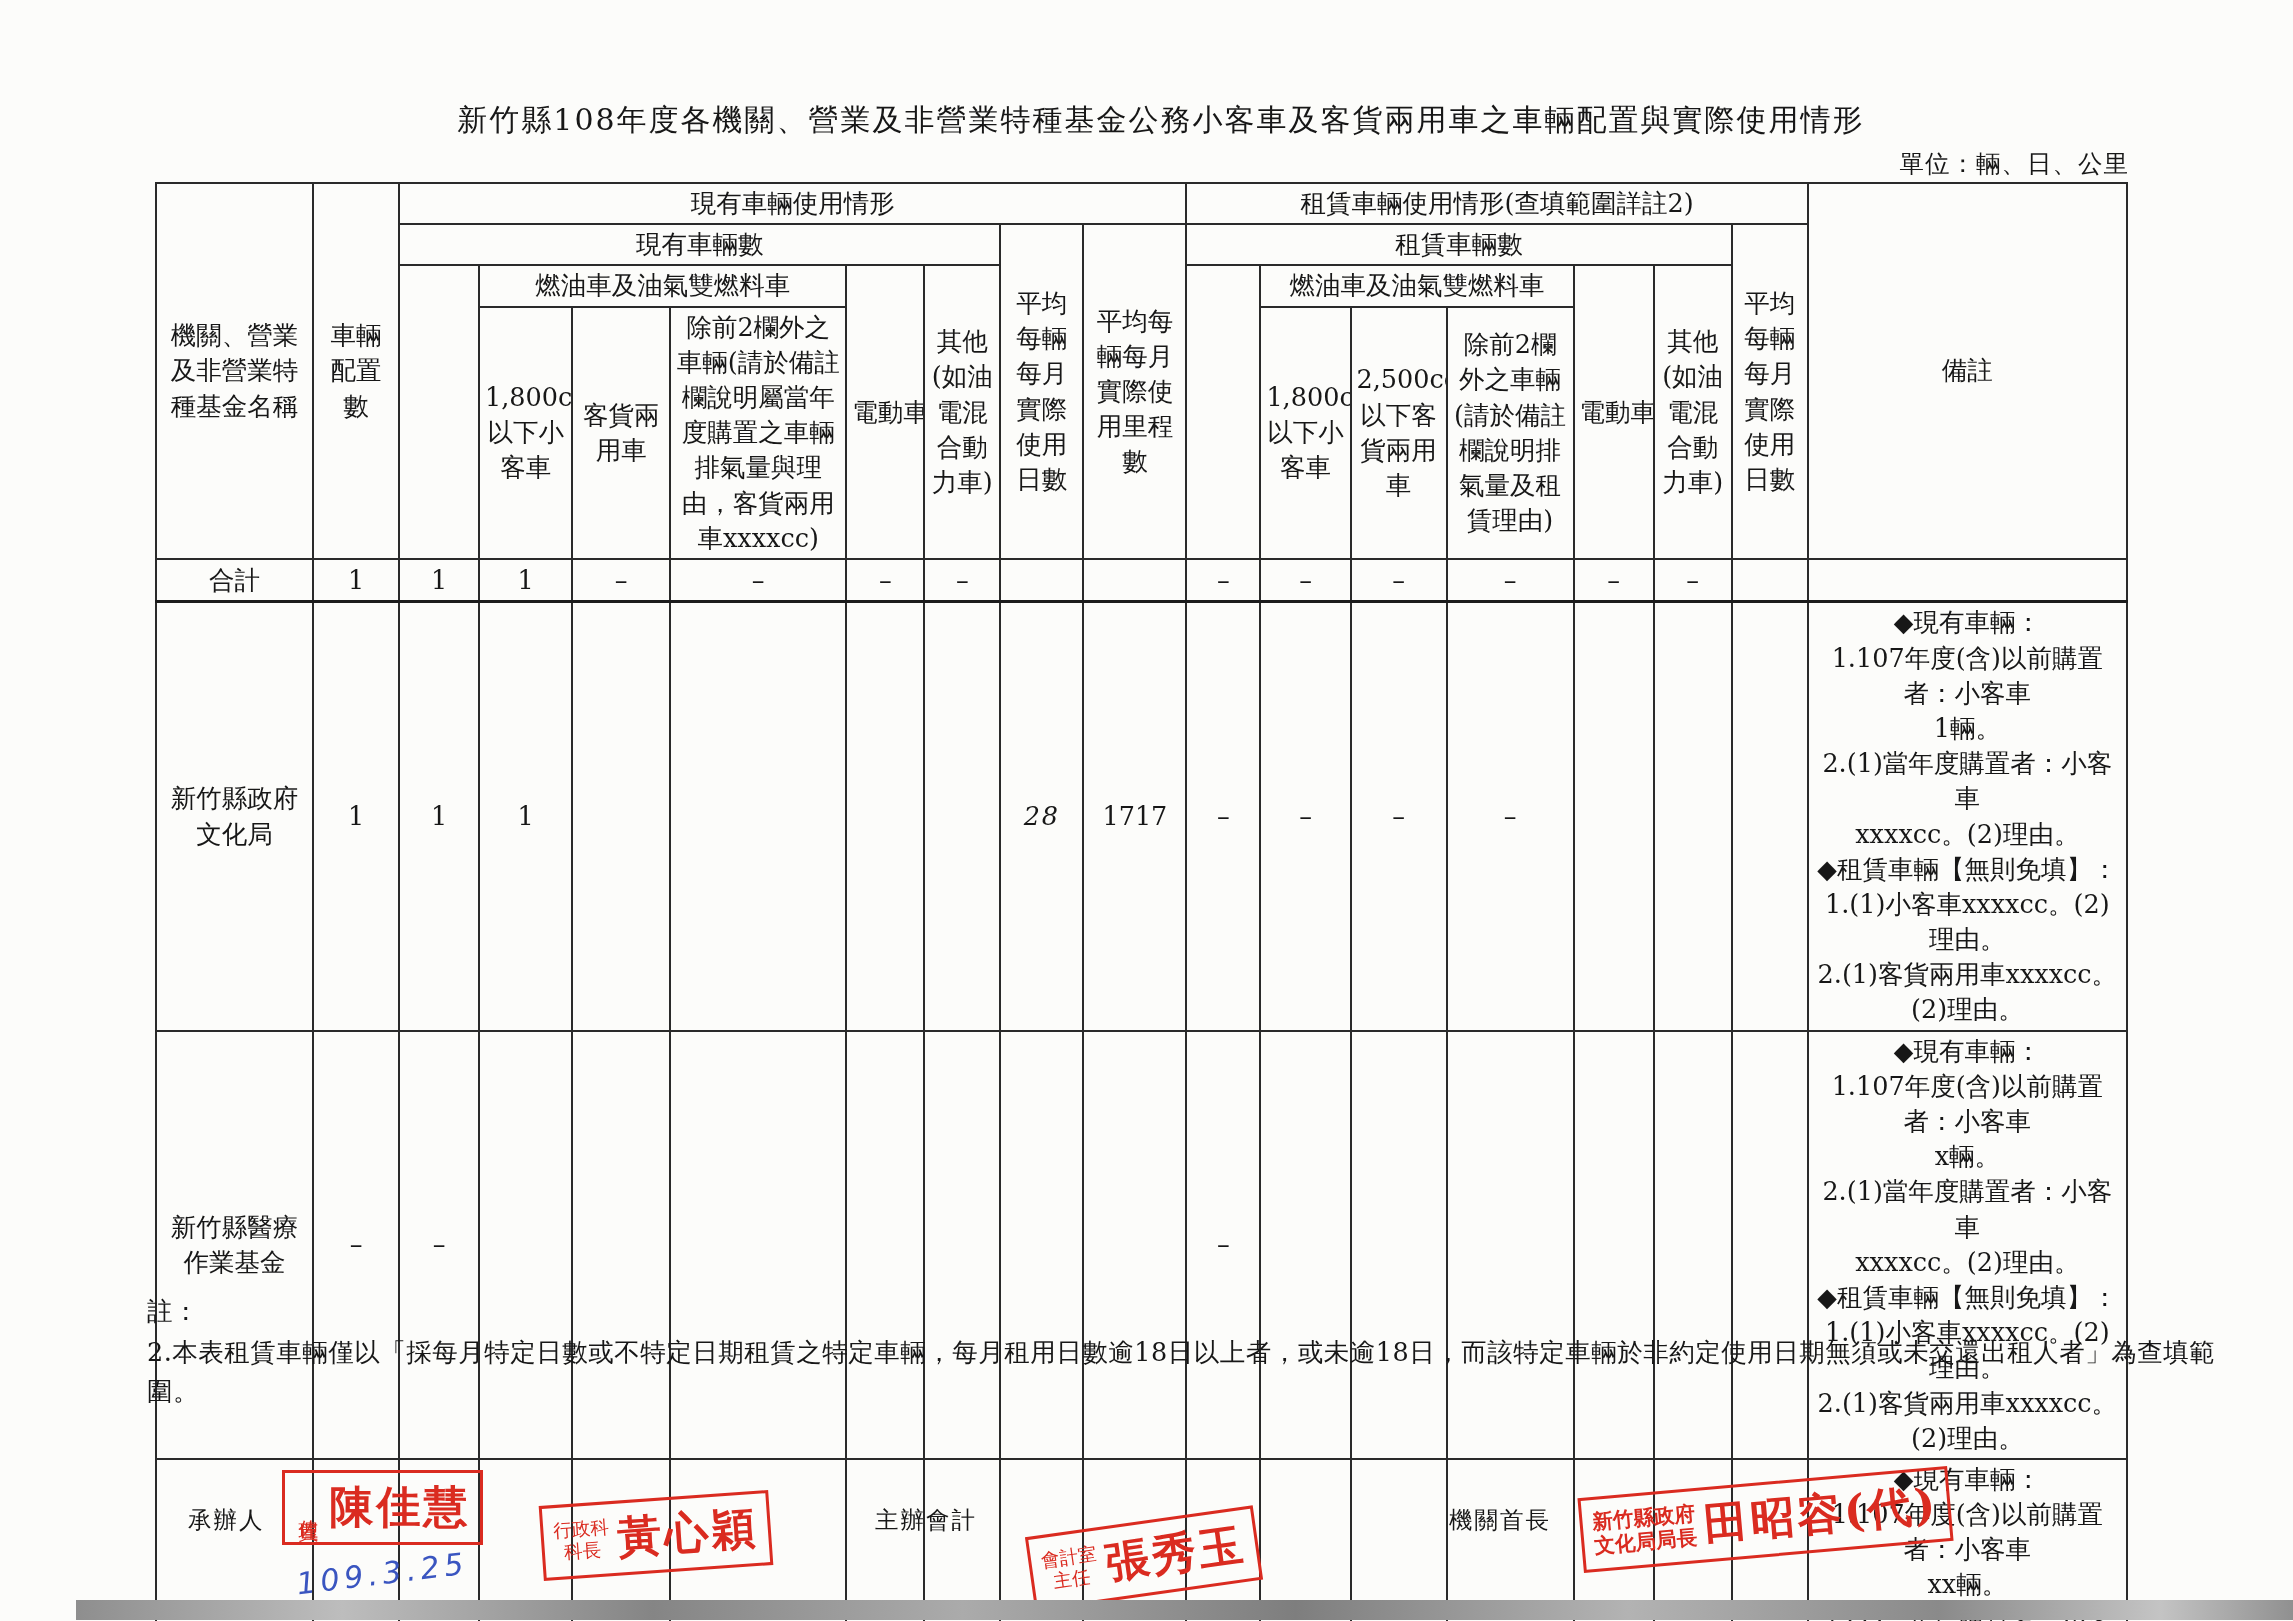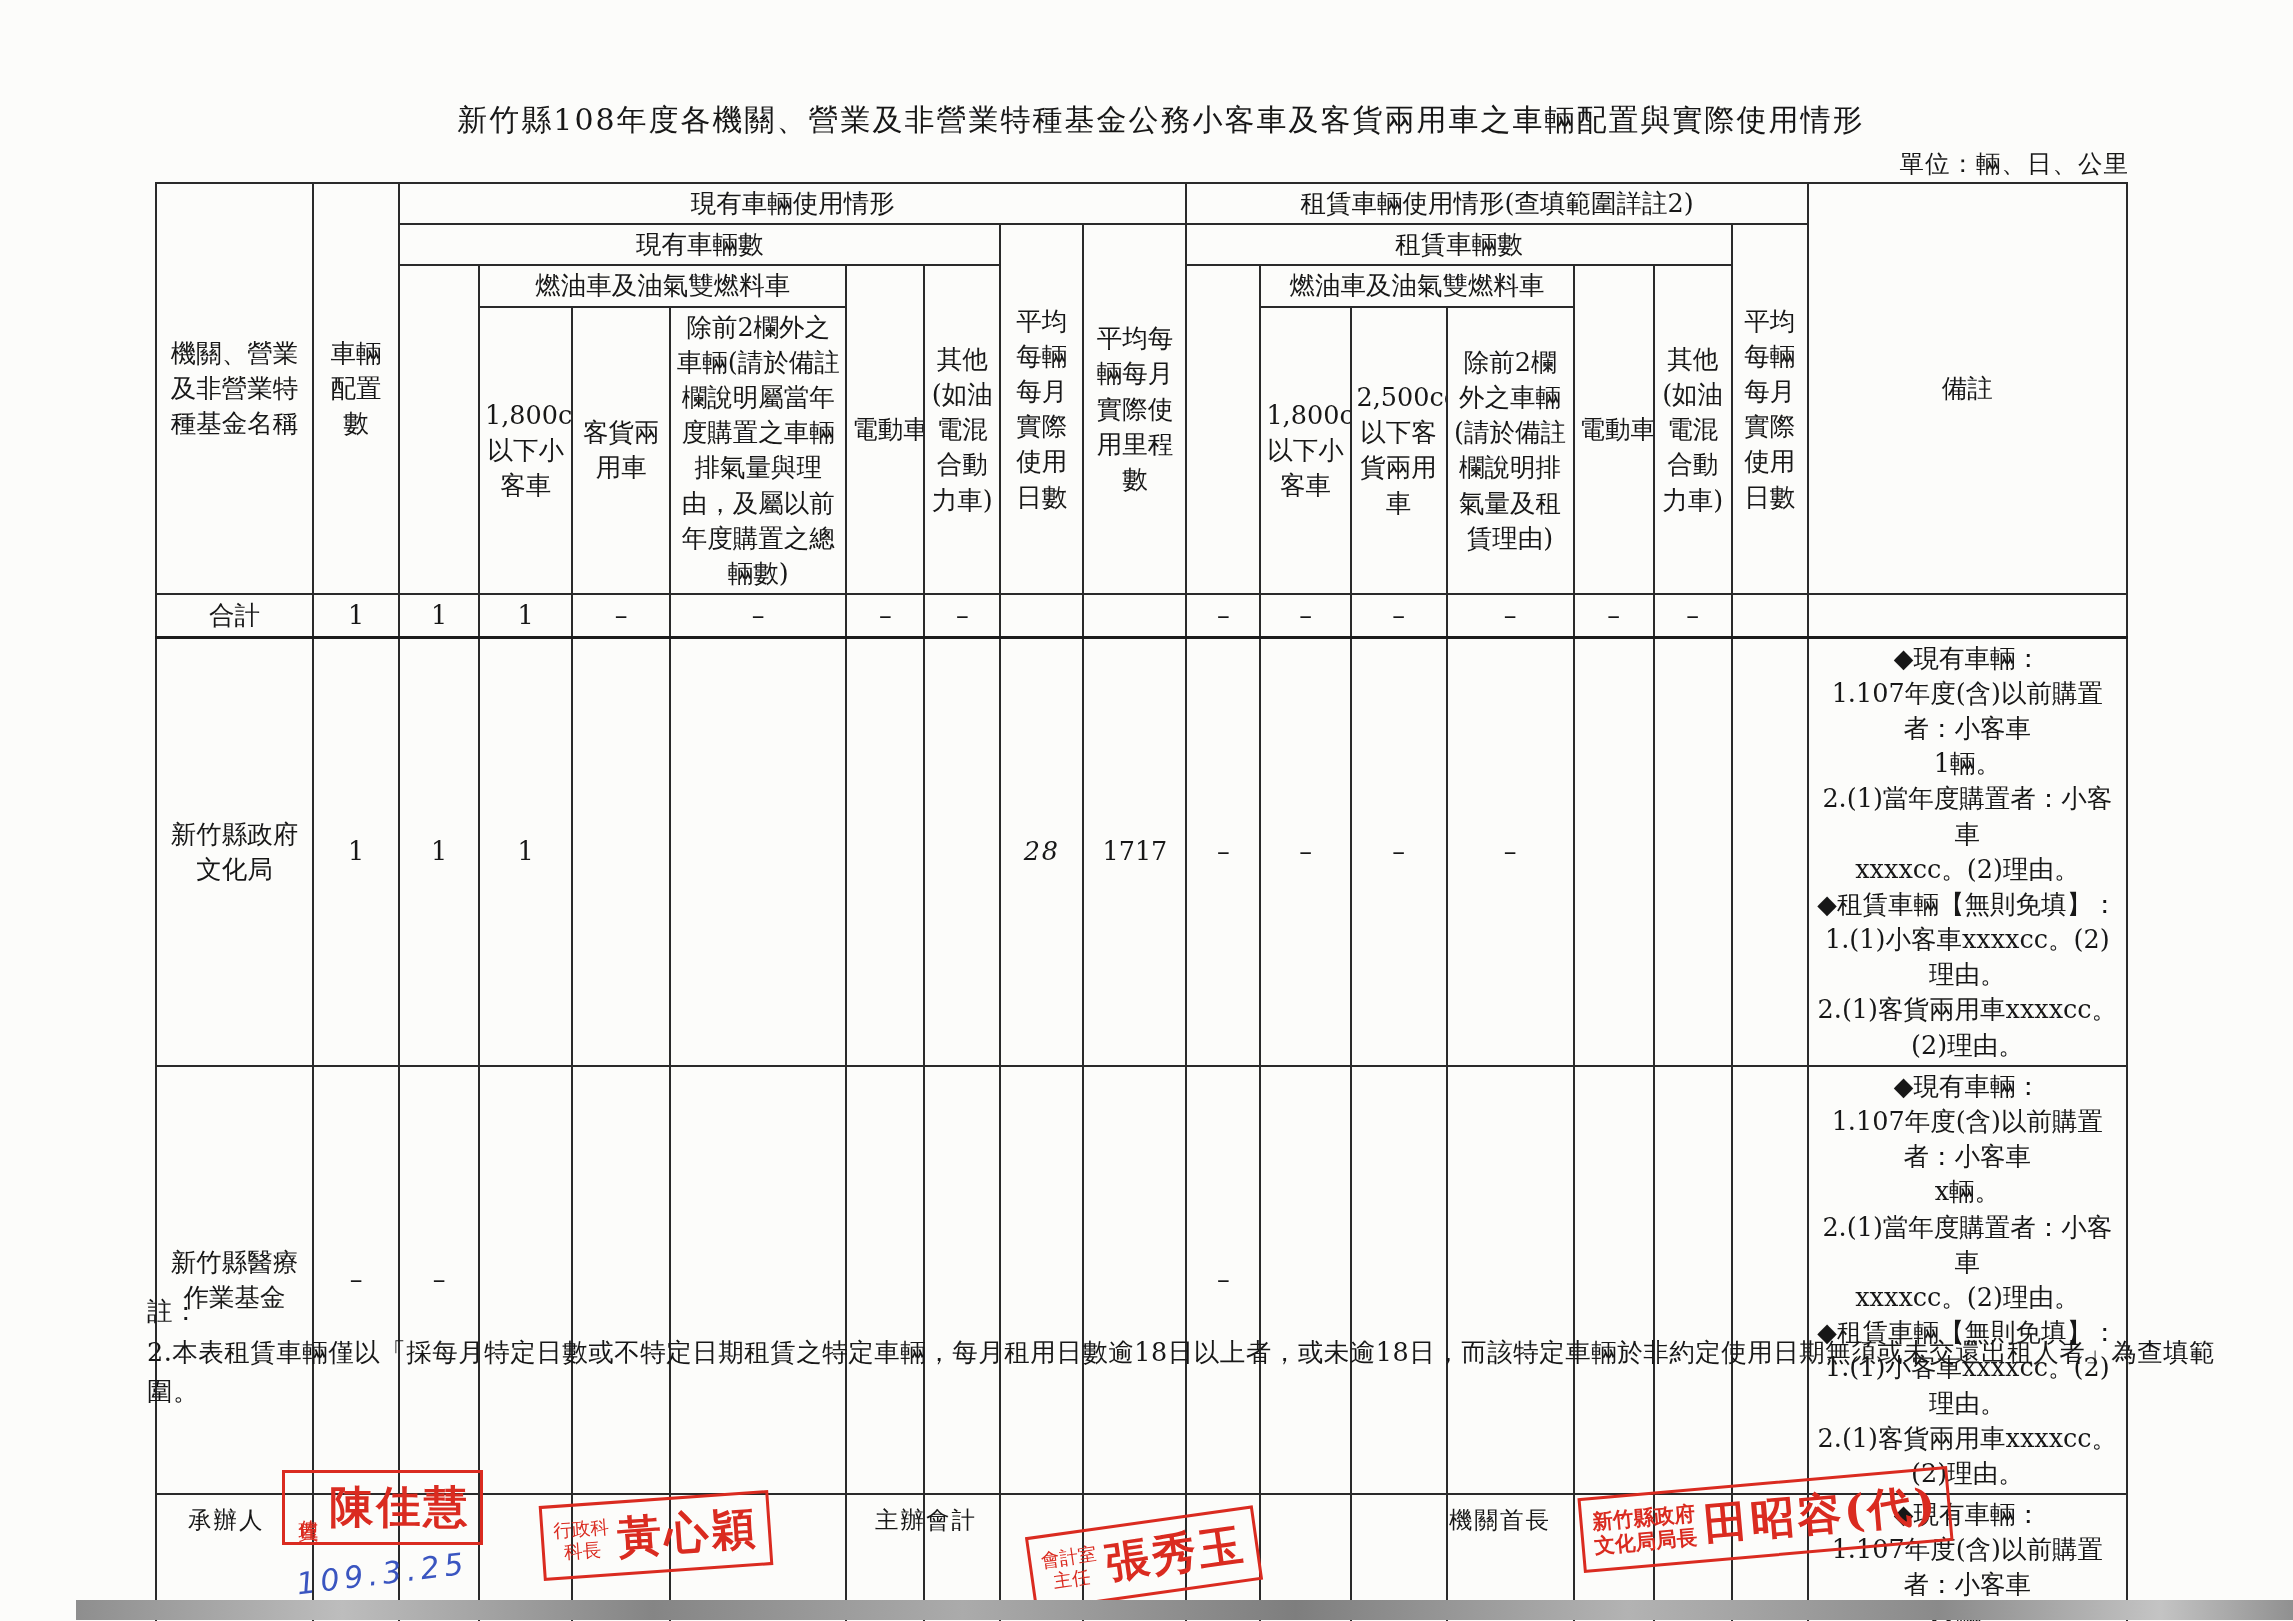--- a/index.html
+++ b/index.html
@@ -125,21 +125,21 @@
     <td rowspan="2" class="ev">電動車</td>
     <td rowspan="2" class="hyb">其他(如油電混合動力車)</td>
     <td rowspan="2"></td>
     <td colspan="3">燃油車及油氣雙燃料車</td>
     <td rowspan="2" class="ev">電動車</td>
     <td rowspan="2" class="hyb">其他(如油電混合動力車)</td>
   </tr>
   <tr class="hr4">
     <td>1,800cc以下小客車</td>
     <td>客貨兩用車</td>
-    <td class="smallhead">除前2欄外之車輛(請於備註欄說明屬當年度購置之車輛排氣量與理由，及屬以前年度購置之總輛數)</td>
+    <td class="smallhead">除前2欄外之車輛(請於備註欄說明屬當年度購置之車輛排氣量與理由，客貨兩用車xxxxcc)</td>
     <td>1,800cc以下小客車</td>
     <td>2,500cc以下客貨兩用車</td>
     <td class="smallhead">除前2欄外之車輛(請於備註欄說明排氣量及租賃理由)</td>
   </tr>
 
   <tr class="total-row">
     <td class="cname">合計</td>
     <td class="val">1</td>
     <td class="val">1</td>
     <td class="val">1</td>

